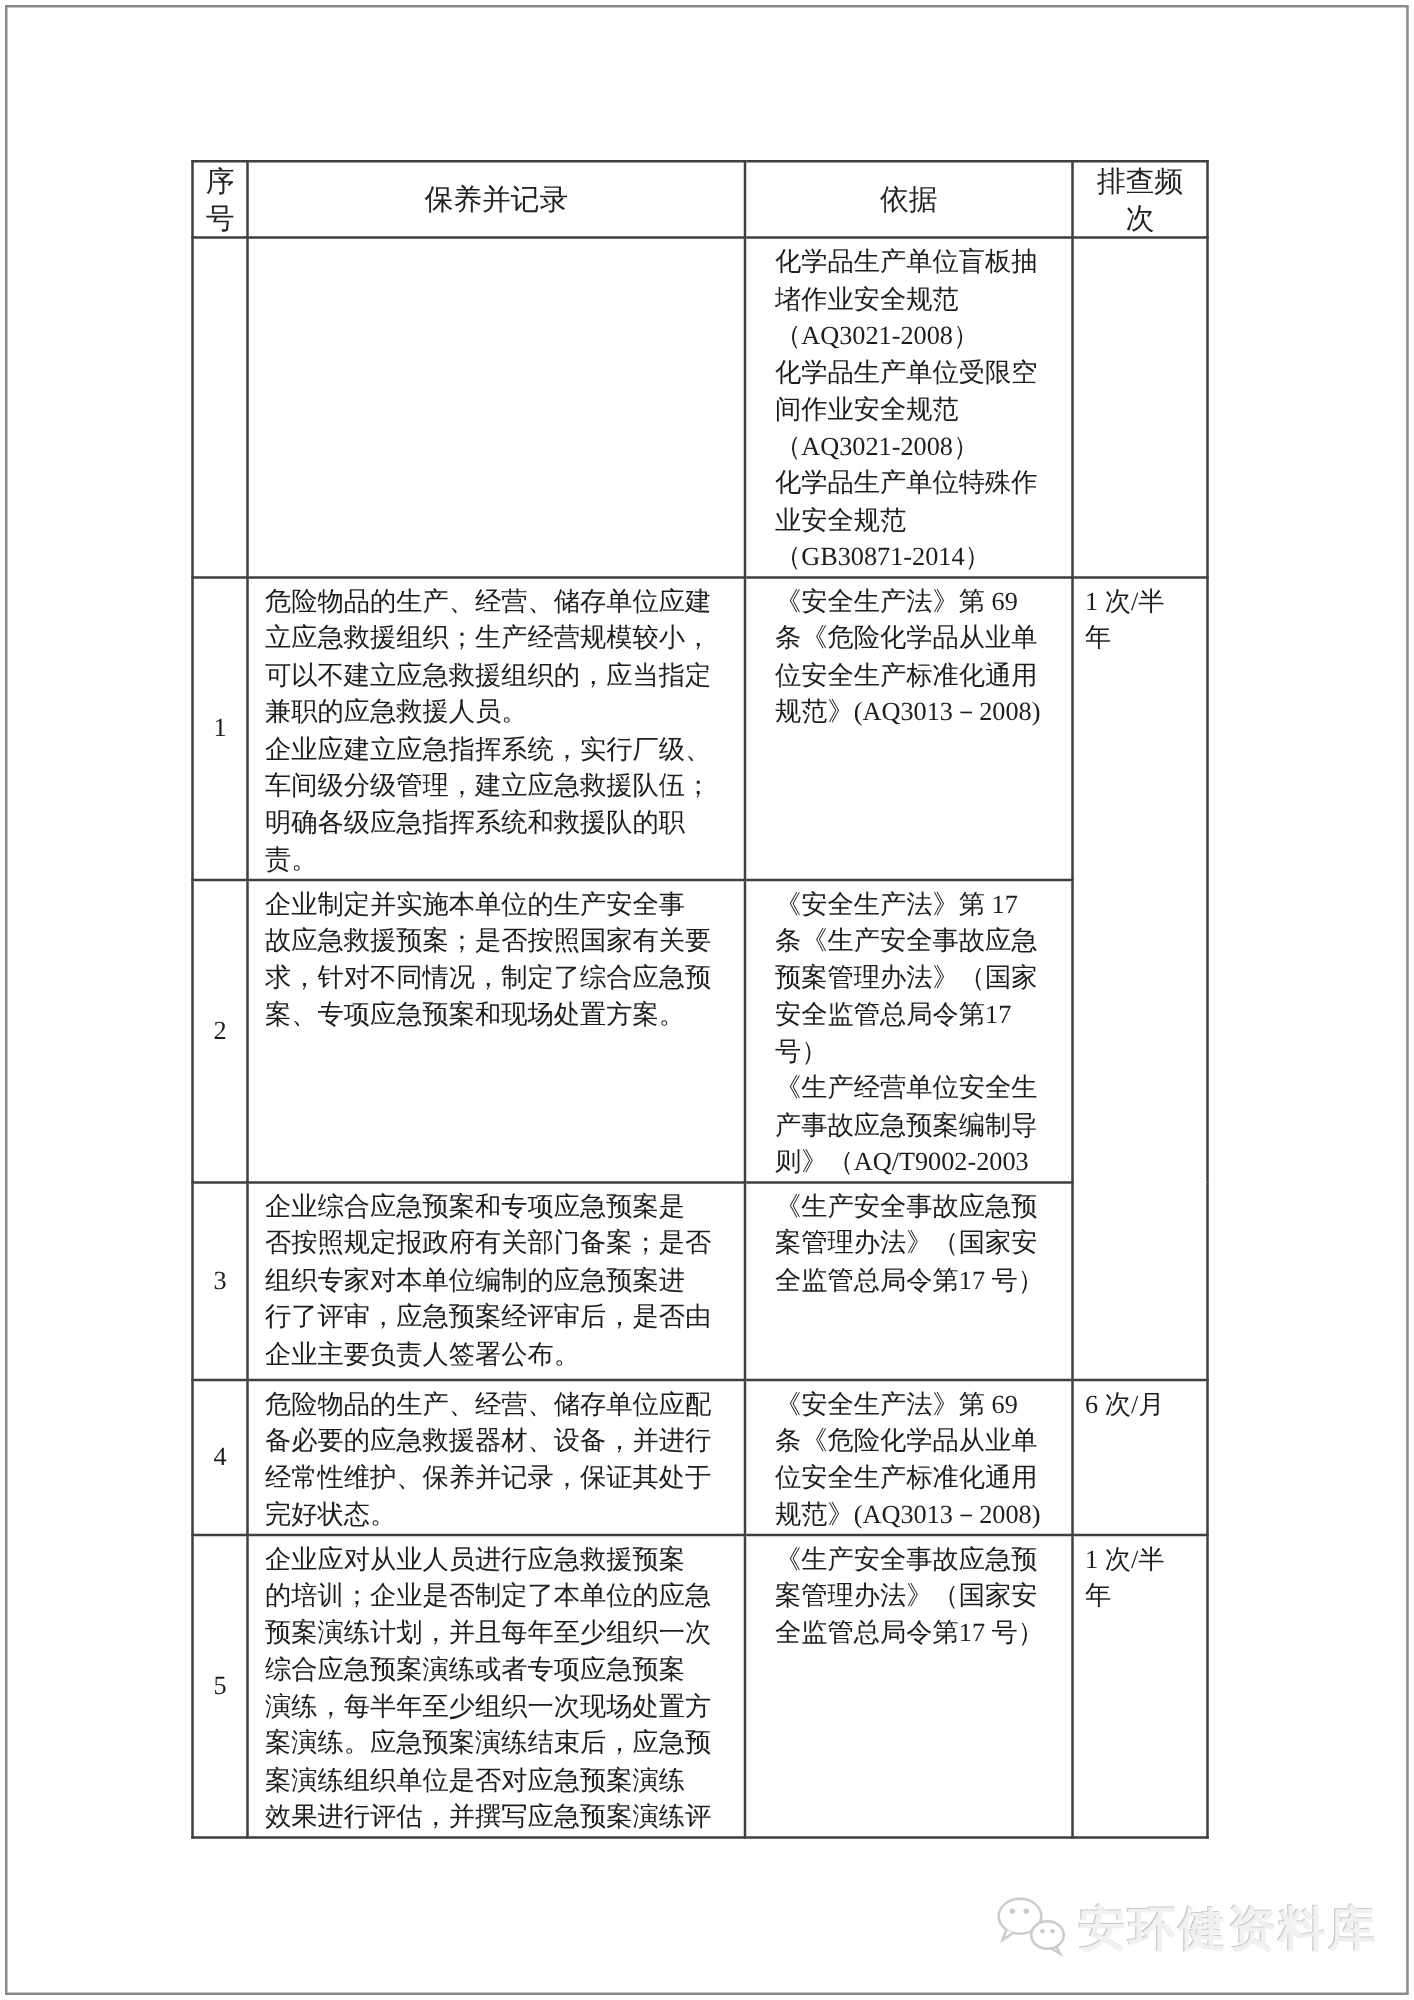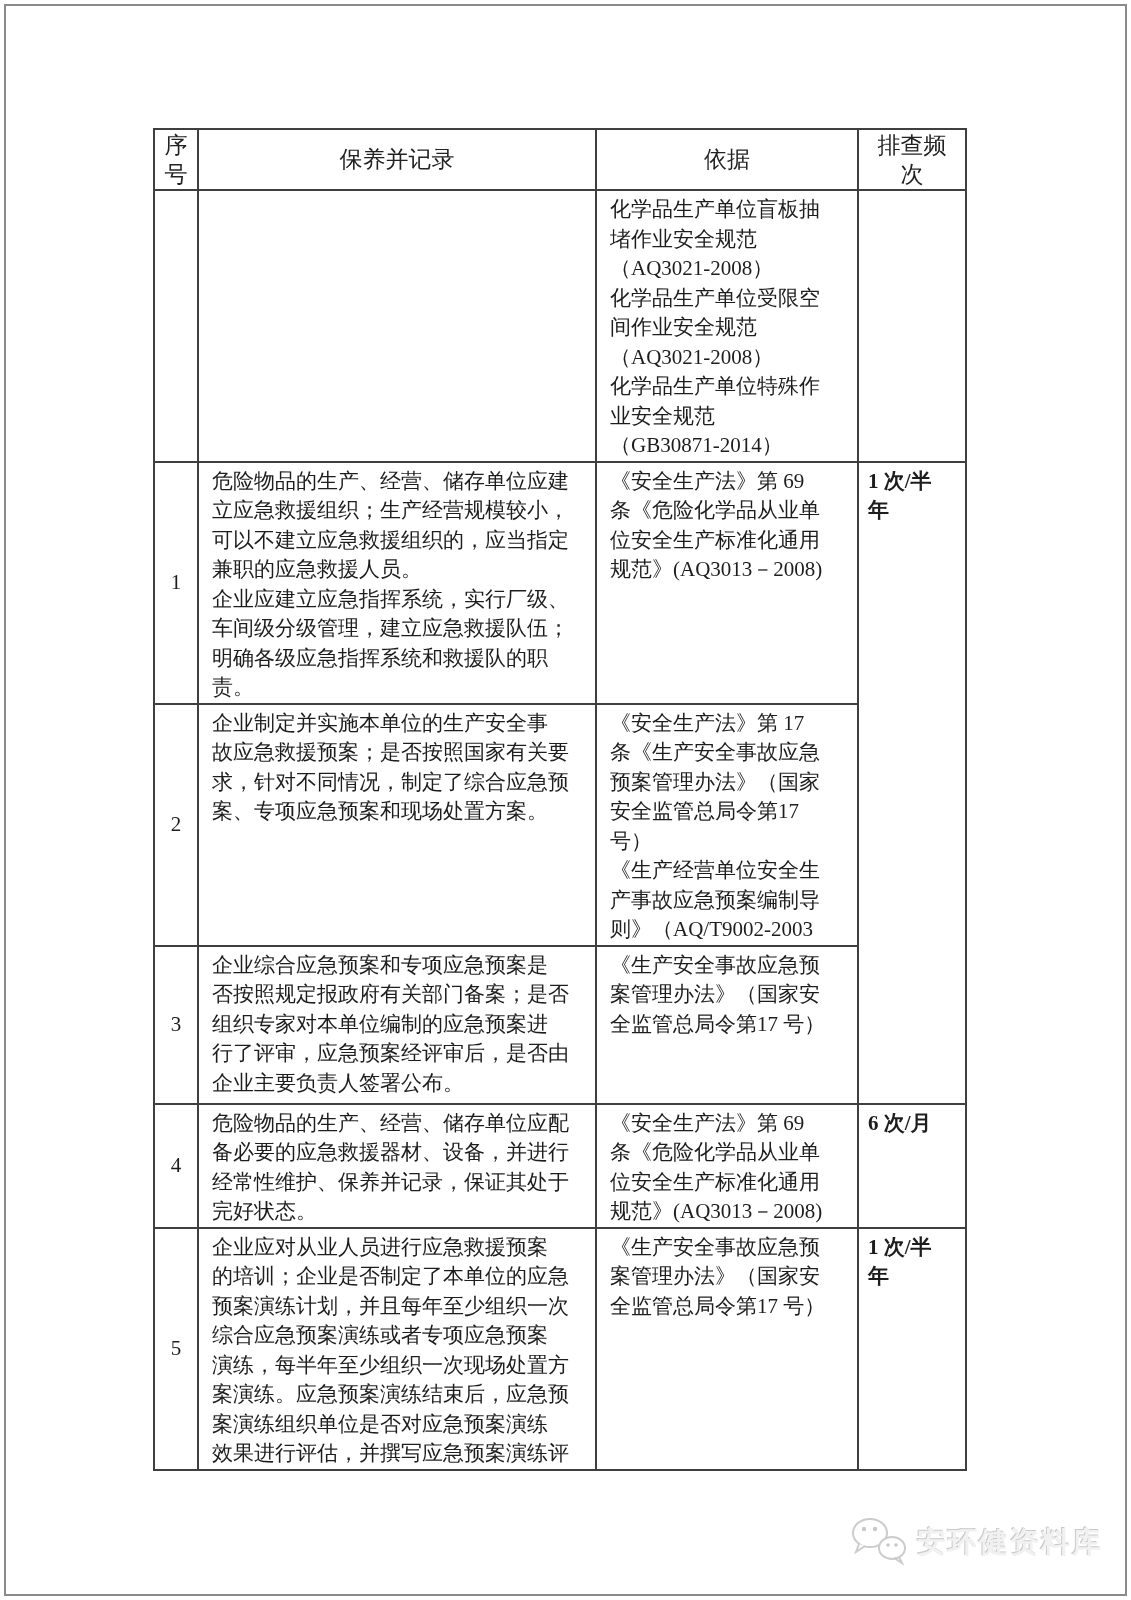--- a/index.html
+++ b/index.html
@@ -41,22 +41,22 @@
     line-height:29.5px;
     vertical-align:top;
     text-align:left;
   }
   td.cell-no{
     text-align:center;
     vertical-align:middle;
     font-size:21px;
   }
   td.cell-content{padding:4px 8px 0 13px;border-radius:27px;}
-  td.cell-basis{padding:4px 3px 0 13px;}
-  td.cell-freq{padding:4px 16px 0 9px;font-weight:bold;}
+  td.cell-basis{padding:4px 3px 0 23px;}
+  td.cell-freq{padding:4px 16px 0 9px;}
   tr.hdr{height:61px;}
   tr.r0{height:266px;}
   tr.r1{height:230px;}
   tr.r2{height:240px;}
   tr.r3{height:158px;}
   tr.r4{height:119px;}
   tr.r5{height:238px;}
   .page-footer{
     position:absolute;
     left:0;top:1481px;width:1131px;
@@ -65,21 +65,21 @@
     letter-spacing:3px;
     color:#3a3a3a;
   }
   .watermark{
     position:absolute;
     top:1516px;right:28px;
     display:flex;align-items:center;gap:8px;
   }
   .watermark-text{
     font-family:"Liberation Sans","DejaVu Sans",sans-serif;
-    font-size:29px;
+    font-size:38px;
     font-weight:bold;
     letter-spacing:2px;
     color:#f1f1f1;
     text-shadow:-1px -1px 0 #c9c9c9,1px 1px 0 #ffffff;
   }
 </style>
 </head>
 <body>
 
 <div class="page">

